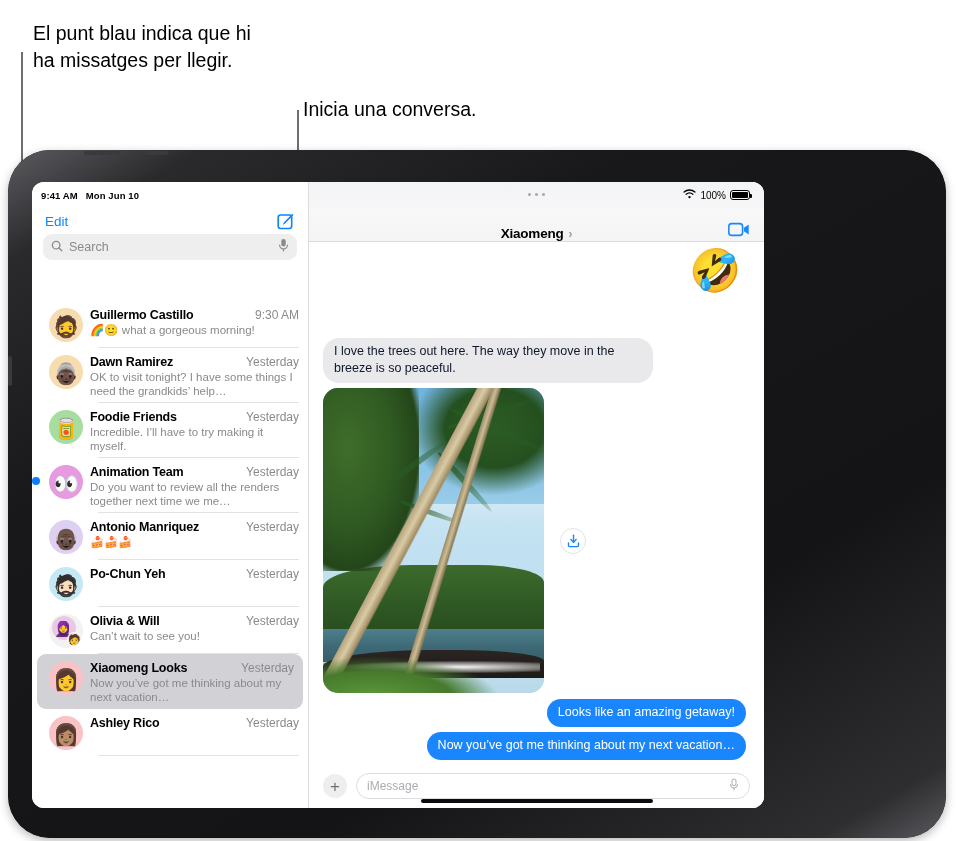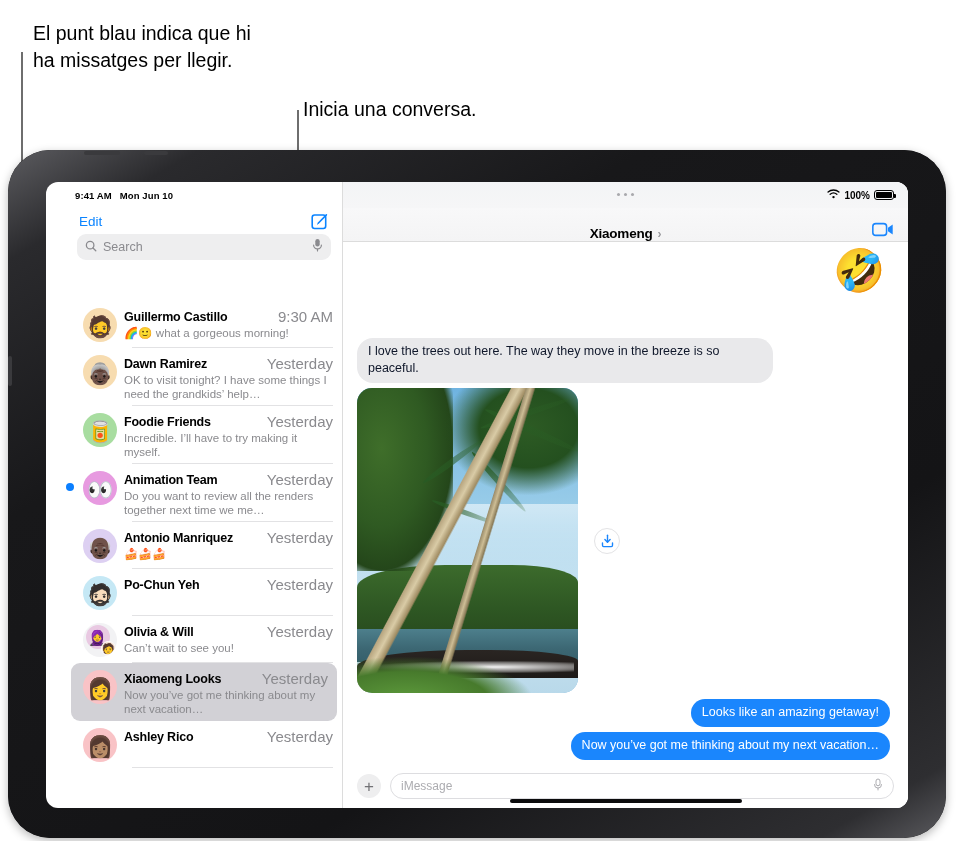--- a/index.html
+++ b/index.html
@@ -49,27 +49,26 @@
     position: absolute;
     background: #3a3a3d;
     border-radius: 2px;
   }
   #ipad-top-btn-1 { left: 76px; top: 1px; width: 36px; height: 4px; }
   #ipad-top-btn-2 { left: 136px; top: 1px; width: 24px; height: 4px; }
   #ipad-left-btn { left: 0px; top: 206px; width: 4px; height: 30px; }
 
   .screen {
     position: absolute;
-    left: 38px; top: 32px;
-    width: 862px; height: 626px;
+    left: 24px; top: 32px;
+    width: 732px; height: 626px;
     background: #fff;
     border-radius: 12px;
     overflow: hidden;
     display: flex;
-    padding-left: 20px;
   }
 
   
   .sidebar {
     width: 277px;
     height: 100%;
     background: #ffffff;
     position: relative;
     flex: 0 0 277px;
     border-right: 1px solid #dcdcdc;
@@ -191,21 +190,21 @@
     gap: 6px;
   }
   .conv-name {
     font-size: 12.5px;
     font-weight: bold;
     color: #000;
     letter-spacing: -.2px;
     white-space: nowrap;
   }
   .conv-time {
-    font-size: 15px;
+    font-size: 12px;
     color: #8a8a8e;
     white-space: nowrap;
   }
   .conv-preview {
     font-size: 11.5px;
     color: #8a8a8e;
     line-height: 14px;
     margin-top: 1px;
     max-height: 28px;
     overflow: hidden;
@@ -241,21 +240,21 @@
     width: 3px; height: 3px; border-radius: 50%;
     background: #a9a9ad;
     display: block;
   }
   .sb-right {
     margin-left: auto;
     display: flex;
     align-items: center;
     gap: 4px;
     font-size: 10px;
-    font-weight: bold;
+    font-weight: normal;
     color: #000;
   }
   .battery {
     width: 20px; height: 10px;
     border: 1.2px solid #000;
     border-radius: 3px;
     position: relative;
     padding: 1px;
   }
   .battery::after {

